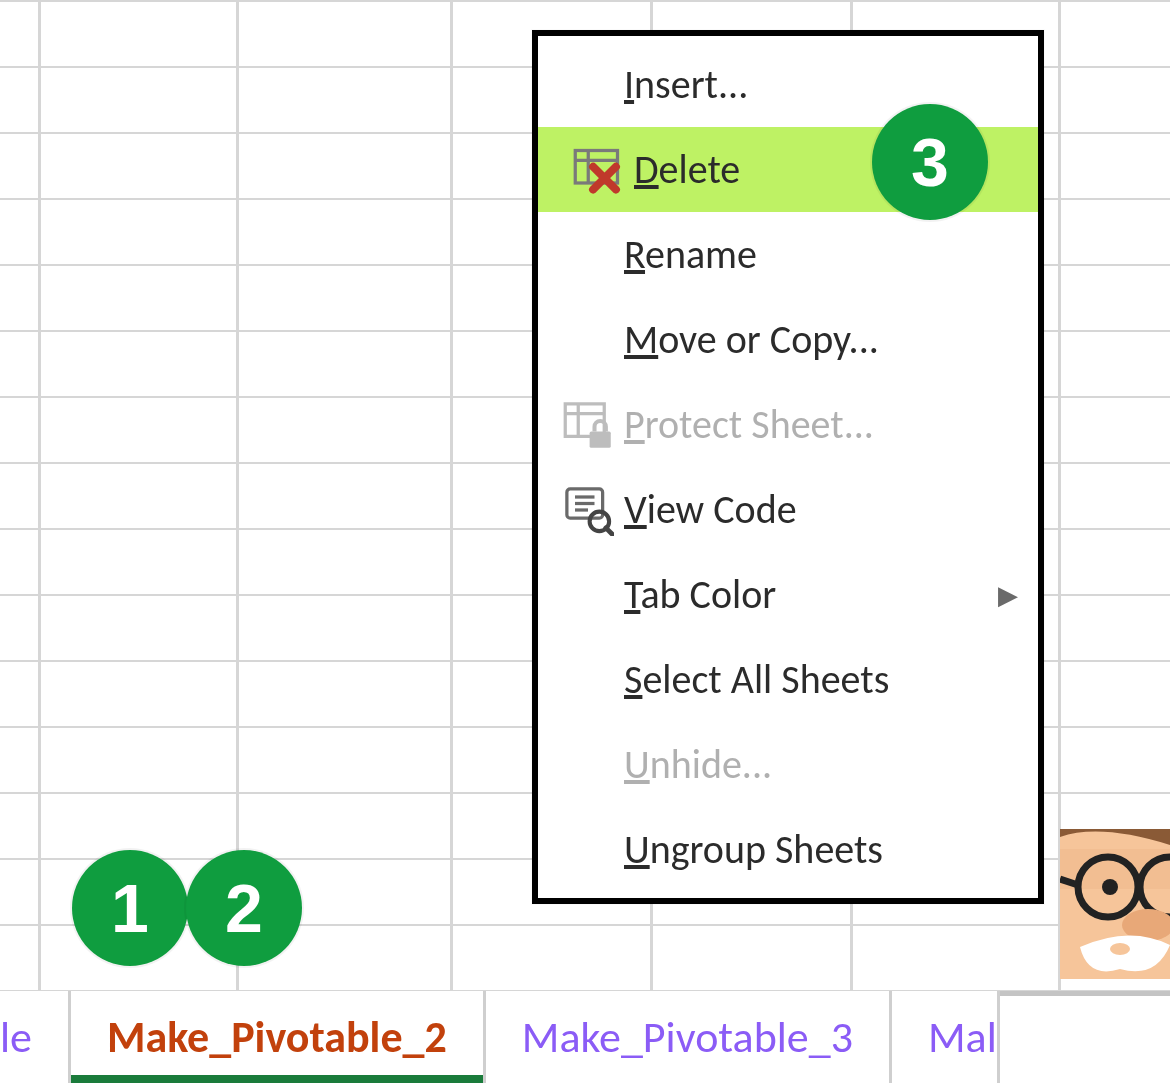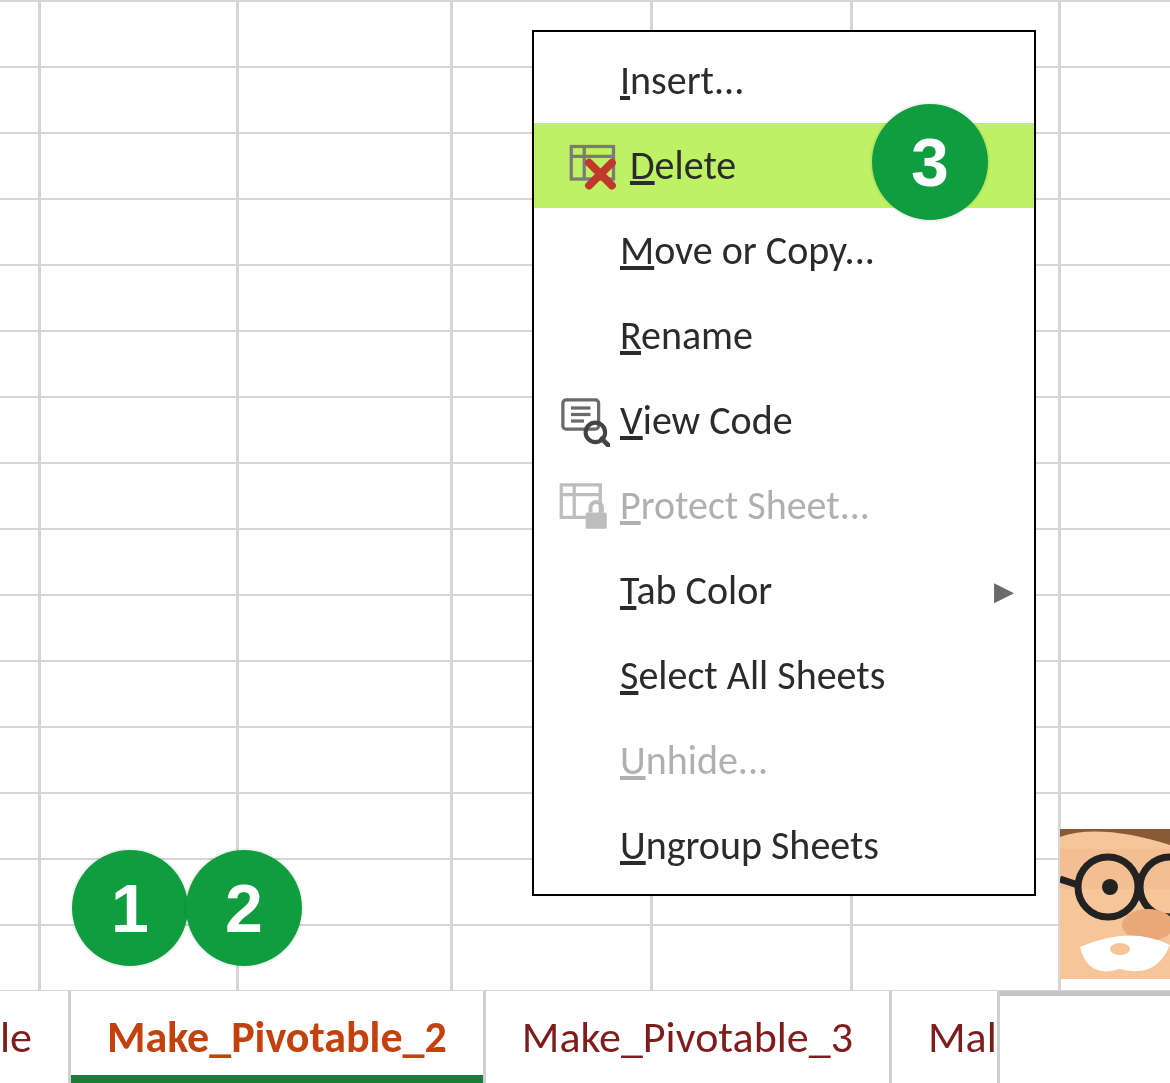--- a/index.html
+++ b/index.html
@@ -3,28 +3,28 @@
 <meta charset="utf-8">
 <style>
   html,body{margin:0;padding:0;width:1170px;height:1083px;font-family:"Segoe UI","Calibri",sans-serif;background:#fff;overflow:hidden;position:relative;}
   
   .grid{position:absolute;inset:0;}
   .grid .hline{position:absolute;left:0;right:0;height:2px;background:#d6d6d6;}
   .grid .vline{position:absolute;top:0;height:991px;width:3px;background:#d6d6d6;}
   
   .tabstrip{position:absolute;left:0;right:0;bottom:0;height:92px;display:flex;align-items:stretch;background:#fff;}
   .tabstrip .sep-top{position:absolute;left:0;right:0;top:0;height:5px;background:#c4c4c4;}
-  .sheet-tab{position:relative;display:flex;align-items:center;justify-content:center;padding:0 36px;border-right:3px solid #cfcfcf;font-size:44px;color:#7f1d1d;white-space:nowrap;}
+  .sheet-tab{position:relative;display:flex;align-items:center;justify-content:center;padding:0 36px;border-right:3px solid #cfcfcf;font-size:44px;color:#8b5cf6;white-space:nowrap;}
   .sheet-tab.partial-left{padding-left:0;}
   .sheet-tab.partial-right{padding-right:0;}
   .sheet-tab.grouped{background:#fff;}
   .sheet-tab.active{font-weight:700;color:#c2410c;}
   .sheet-tab.active .underline{position:absolute;left:0;right:0;bottom:-2px;height:10px;background:#1a7b3b;}
   
-  .context-menu{position:absolute;top:30px;left:532px;width:500px;background:#fff;border:2px solid #000000;box-shadow:0 0 0 1px rgba(0,0,0,.02);padding:6px 0;}
+  .context-menu{position:absolute;top:30px;left:532px;width:500px;background:#fff;border:6px solid #000000;box-shadow:0 0 0 1px rgba(0,0,0,.02);padding:6px 0;}
   .menu-item{display:flex;align-items:center;height:85px;padding:0 20px 0 14px;font-size:40px;color:#2b2b2b;cursor:default;}
   .menu-item.hover{background:#bef264;padding-left:24px;}
   .menu-item.disabled{color:#b0b0b0;}
   .menu-item .icon-slot{width:72px;display:flex;align-items:center;justify-content:center;flex:none;}
   .menu-item .label{flex:1;display:inline-block;}
   .menu-item .label .u{text-decoration:underline;}
   .menu-item .chev{flex:none;font-size:26px;color:#6a6a6a;margin-left:10px;}
   
   .badge{position:absolute;width:116px;height:116px;border-radius:50%;background:#0f9d3f;color:#fff;display:flex;align-items:center;justify-content:center;font-size:68px;font-weight:700;font-family:Arial,sans-serif;box-shadow:0 0 0 2px rgba(0,0,0,.05);}
   
@@ -72,50 +72,50 @@
           <line x1="2" y1="10" x2="28" y2="10" stroke="#7a7a7a" stroke-width="2"></line>
           <line x1="10" y1="4" x2="10" y2="24" stroke="#7a7a7a" stroke-width="2"></line>
           <line x1="13" y1="28" x2="27" y2="14" stroke="#c0392b" stroke-width="5" stroke-linecap="round"></line>
           <line x1="13" y1="14" x2="27" y2="28" stroke="#c0392b" stroke-width="5" stroke-linecap="round"></line>
         </svg>
       </span>
       <span class="label"><span class="u">D</span>elete</span>
     </div>
     <div class="menu-item">
       <span class="icon-slot"></span>
-      <span class="label"><span class="u">M</span>ove or Copy...</span>
+      <span class="label"><span class="u">R</span>ename</span>
     </div>
     <div class="menu-item">
       <span class="icon-slot"></span>
-      <span class="label"><span class="u">R</span>ename</span>
+      <span class="label"><span class="u">M</span>ove or Copy...</span>
+    </div>
+    <div class="menu-item disabled">
+      <span class="icon-slot">
+        <svg viewBox="0 0 32 32">
+          <rect x="2" y="3" width="24" height="20" fill="none" stroke="#bdbdbd" stroke-width="2"></rect>
+          <line x1="2" y1="9" x2="26" y2="9" stroke="#bdbdbd" stroke-width="2"></line>
+          <line x1="10" y1="3" x2="10" y2="23" stroke="#bdbdbd" stroke-width="2"></line>
+          <rect x="17" y="20" width="13" height="10" rx="1" fill="#bdbdbd"></rect>
+          <path d="M20 20 v-3 a3.5 3.5 0 0 1 7 0 v3" fill="none" stroke="#bdbdbd" stroke-width="2.5"></path>
+        </svg>
+      </span>
+      <span class="label"><span class="u">P</span>rotect Sheet...</span>
     </div>
     <div class="menu-item">
       <span class="icon-slot">
         <svg viewBox="0 0 32 32">
           <rect x="3" y="3" width="22" height="18" rx="2" fill="none" stroke="#6a6a6a" stroke-width="2"></rect>
           <line x1="8" y1="8" x2="20" y2="8" stroke="#6a6a6a" stroke-width="2"></line>
           <line x1="8" y1="12" x2="20" y2="12" stroke="#6a6a6a" stroke-width="2"></line>
           <line x1="8" y1="16" x2="16" y2="16" stroke="#6a6a6a" stroke-width="2"></line>
           <circle cx="23" cy="23" r="6" fill="none" stroke="#444" stroke-width="2.5"></circle>
           <line x1="27" y1="27" x2="31" y2="31" stroke="#444" stroke-width="3" stroke-linecap="round"></line>
         </svg>
       </span>
       <span class="label"><span class="u">V</span>iew Code</span>
-    </div>
-    <div class="menu-item disabled">
-      <span class="icon-slot">
-        <svg viewBox="0 0 32 32">
-          <rect x="2" y="3" width="24" height="20" fill="none" stroke="#bdbdbd" stroke-width="2"></rect>
-          <line x1="2" y1="9" x2="26" y2="9" stroke="#bdbdbd" stroke-width="2"></line>
-          <line x1="10" y1="3" x2="10" y2="23" stroke="#bdbdbd" stroke-width="2"></line>
-          <rect x="17" y="20" width="13" height="10" rx="1" fill="#bdbdbd"></rect>
-          <path d="M20 20 v-3 a3.5 3.5 0 0 1 7 0 v3" fill="none" stroke="#bdbdbd" stroke-width="2.5"></path>
-        </svg>
-      </span>
-      <span class="label"><span class="u">P</span>rotect Sheet...</span>
     </div>
     <div class="menu-item">
       <span class="icon-slot"></span>
       <span class="label"><span class="u">T</span>ab Color</span>
       <span class="chev">▶</span>
     </div>
     <div class="menu-item">
       <span class="icon-slot"></span>
       <span class="label"><span class="u">S</span>elect All Sheets</span>
     </div>

